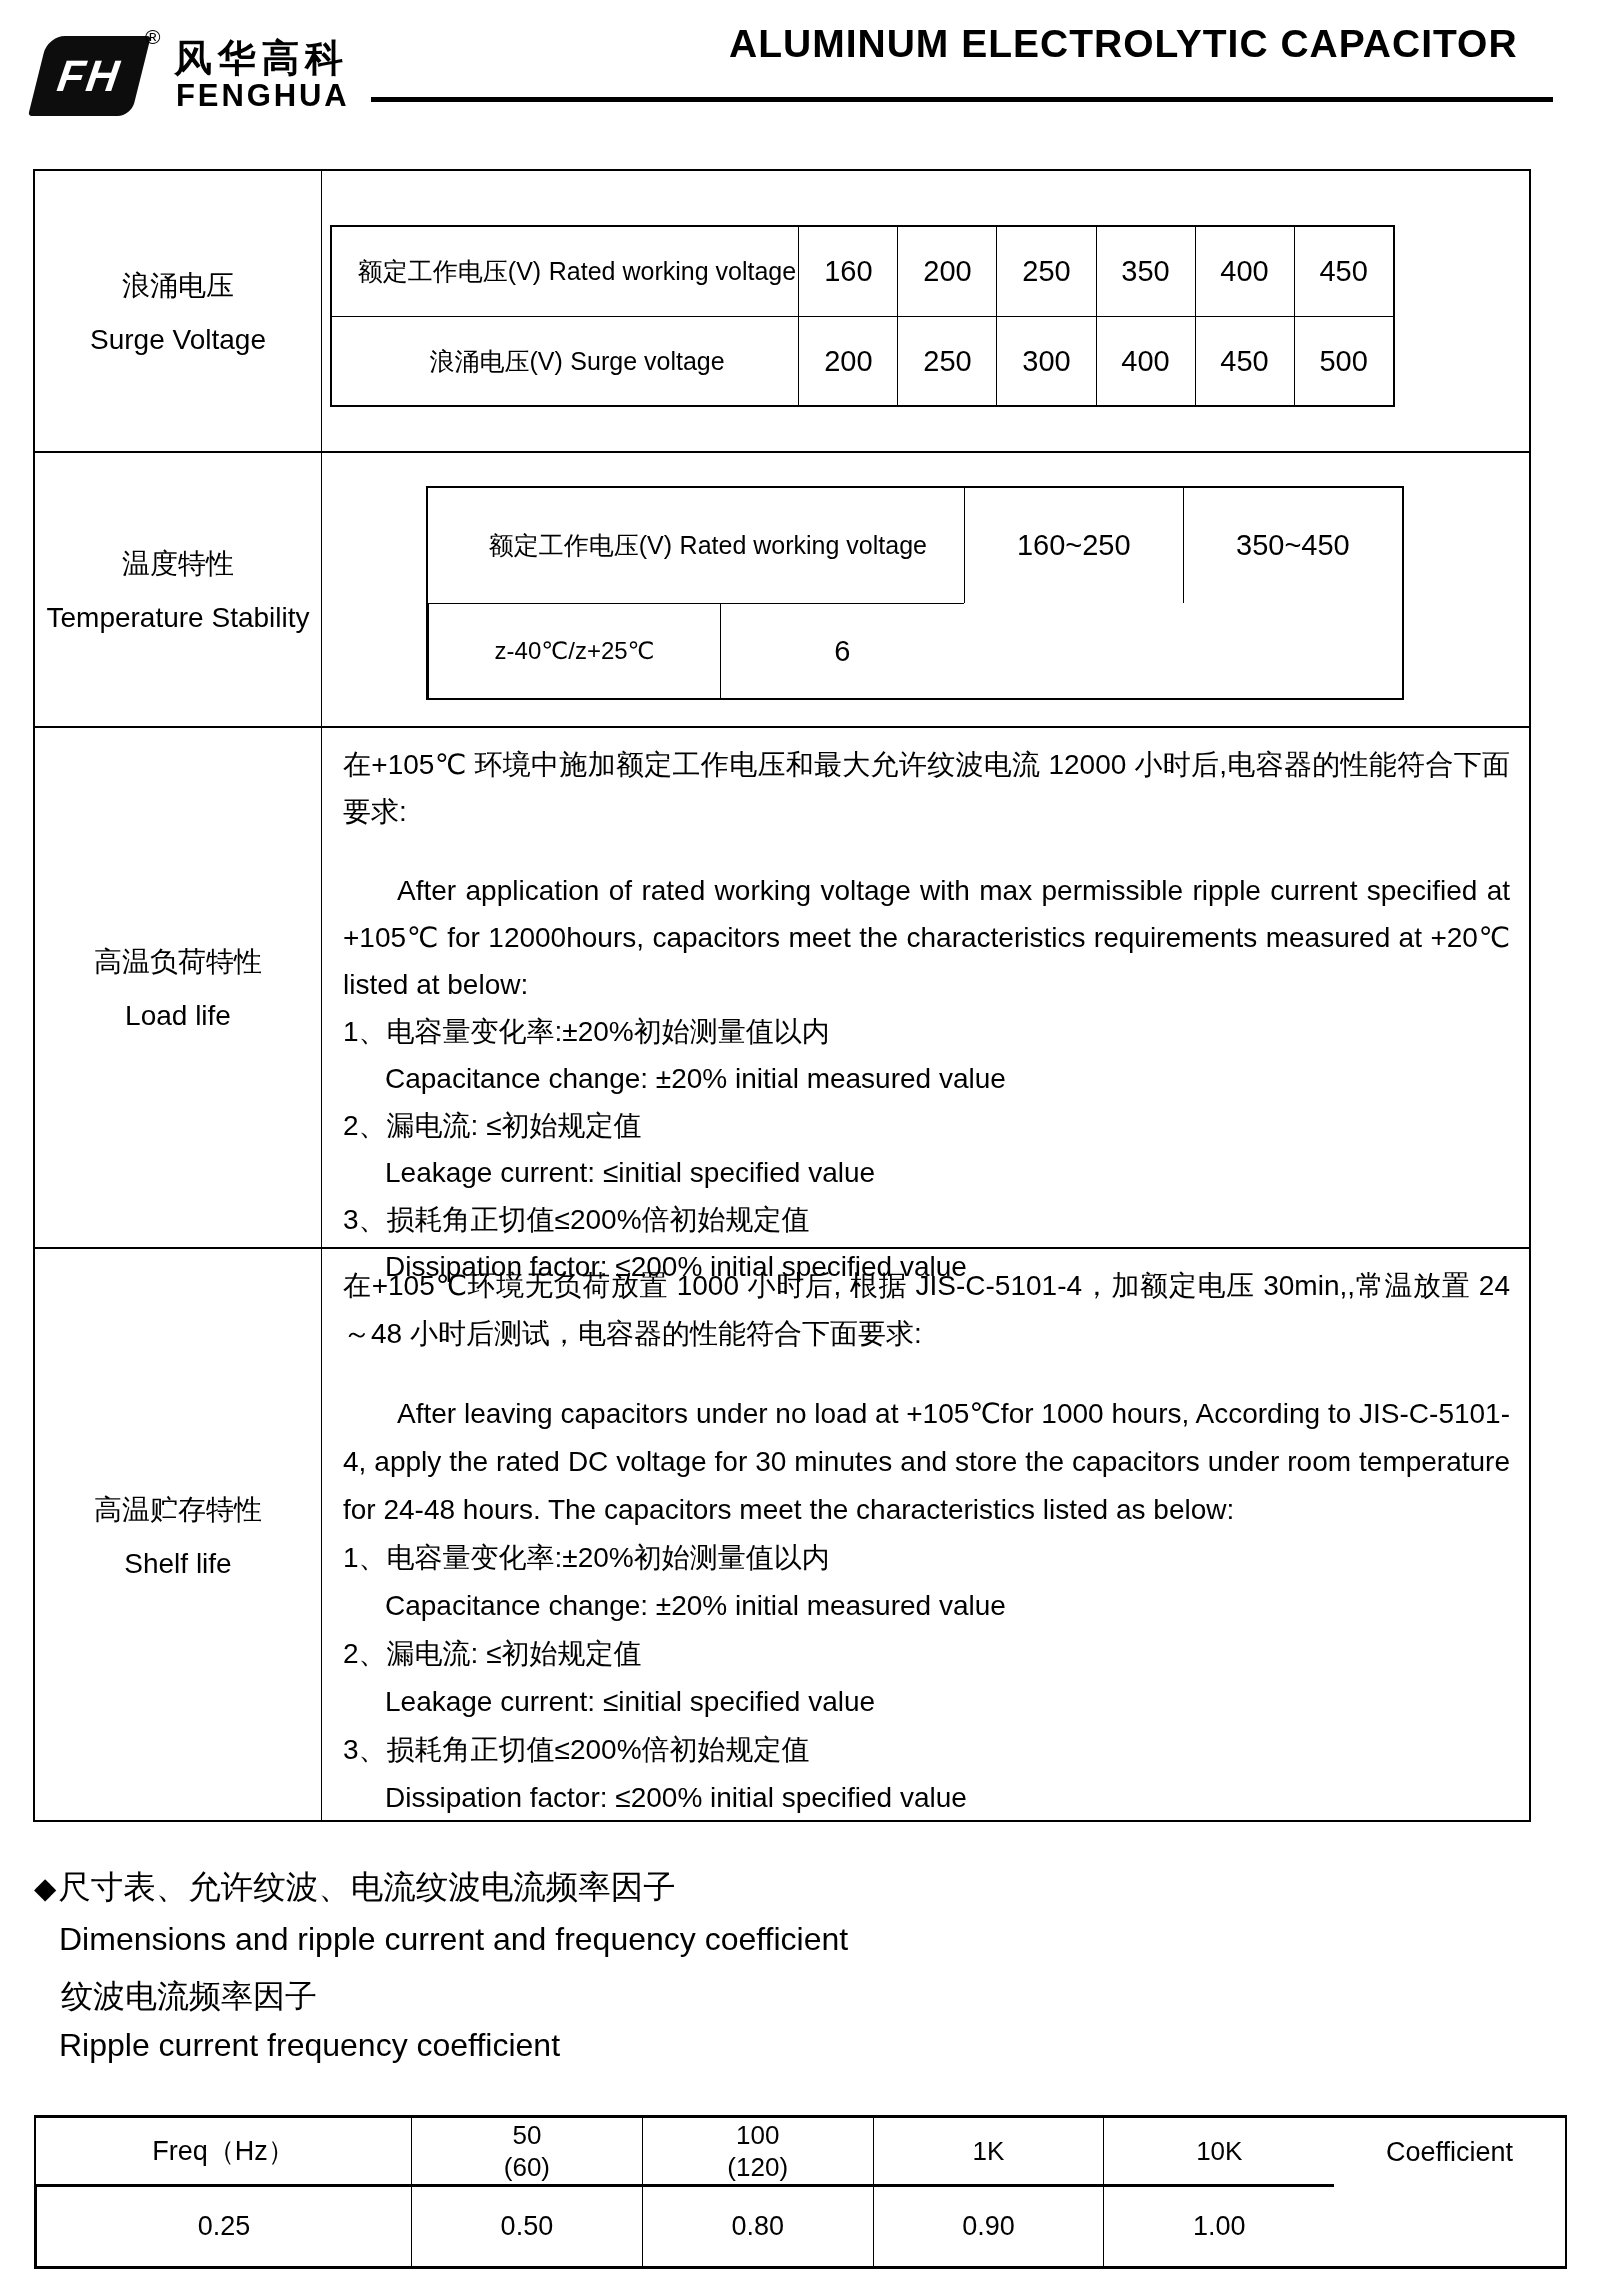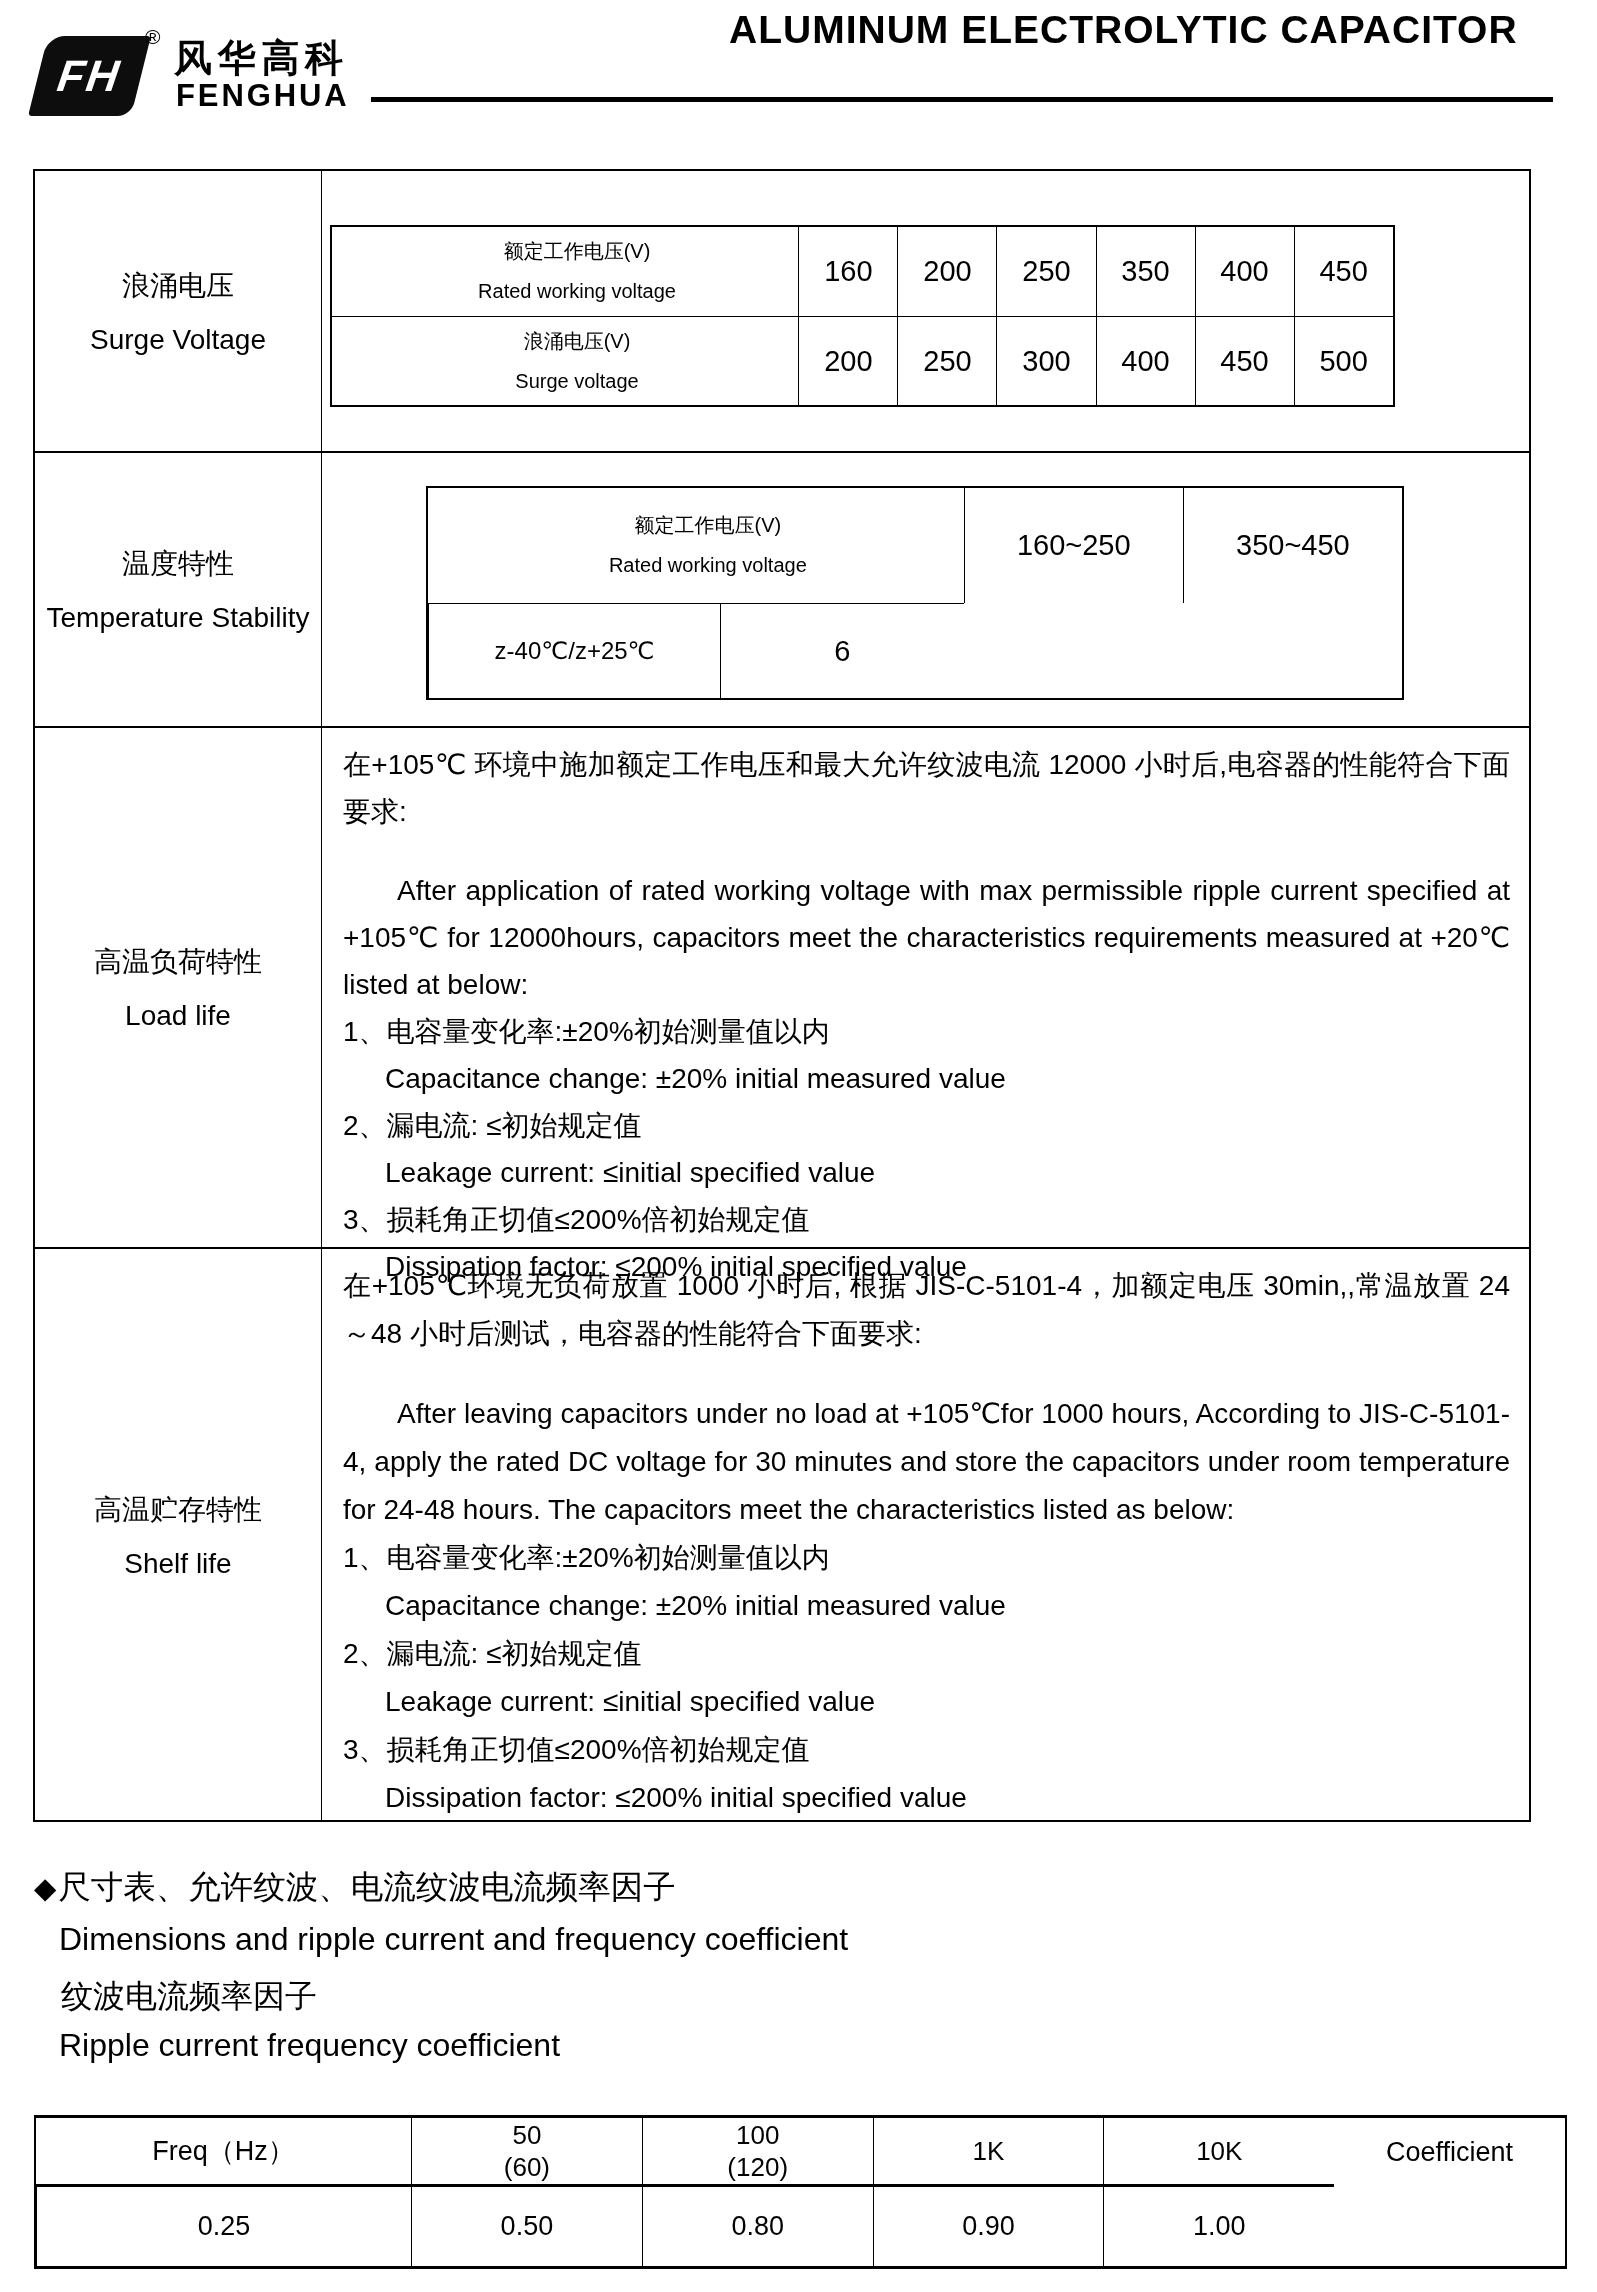--- a/index.html
+++ b/index.html
@@ -17,21 +17,21 @@
     border-radius:17px 3.8px 13.4px 3.8px;
     display:flex; align-items:center; justify-content:center;
   }
   .logo-mark .fh{
     color:#fff; font-style:italic; font-weight:bold; font-size:44px;
     transform:skewX(6deg); letter-spacing:1.9px;
   }
   .reg-mark{ position:absolute; left:145px; top:25px; font-size:21px; }
   .logo-cn{ position:absolute; left:174px; top:32.5px; font-size:38px; font-weight:bold; letter-spacing:5.7px; }
   .logo-en{ position:absolute; left:176px; top:78px; font-size:31px; font-weight:bold; letter-spacing:2.9px; }
-  .page-title{ position:absolute; left:729px; top:8px; font-size:39px; font-weight:bold; letter-spacing:1px; white-space:nowrap; }
+  .page-title{ position:absolute; left:729px; top:22px; font-size:39px; font-weight:bold; letter-spacing:1px; white-space:nowrap; }
   .header-rule{ position:absolute; left:371px; top:97px; width:1182px; height:4.8px; background:#000; }
 
   
   .spec{
     position:absolute; left:33px; top:169px; width:1498px; height:1653px;
     border:2.9px solid #000; display:grid;
     grid-template-columns:287px 1fr;
     grid-template-rows:282px 275px 521px 1fr;
   }
   .hb{ border-bottom:2.9px solid #000; }
@@ -39,21 +39,21 @@
     border-right:1.9px solid #000; display:flex; flex-direction:column;
     align-items:center; justify-content:center; gap:19px; text-align:center;
     font-size:28px;
   }
   .cell{ position:relative; }
 
   .inner{ border:2.9px solid #000; display:grid; }
   .inner .c{ display:flex; align-items:center; justify-content:center; text-align:center; }
   .inner .bl{ border-left:1.9px solid #000; }
   .inner .bt{ border-top:1.9px solid #000; }
-  .inner .lab{ flex-direction:column; gap:7.6px; font-size:20px; line-height:32.5px;padding-left:24px; }
+  .inner .lab{ flex-direction:row; gap:7.6px; font-size:25px; line-height:32.5px;padding-left:24px; }
   .inner .v{ font-size:29px; }
 
   .surge-inner{ margin:54px 0 0 7.6px; width:1065px; height:182px;
     grid-template-columns:44% repeat(6,1fr); grid-template-rows:1fr 1fr; }
 
   .temp-inner{ margin:33px 0 0 104px; width:978px; height:214px;
     grid-template-columns:30% 25% 22.5% 1fr; grid-template-rows:115px 1fr; }
   .temp-inner .span2{ grid-column:1 / 3; }
   .temp-inner .cond{ font-size:24px; }
 

